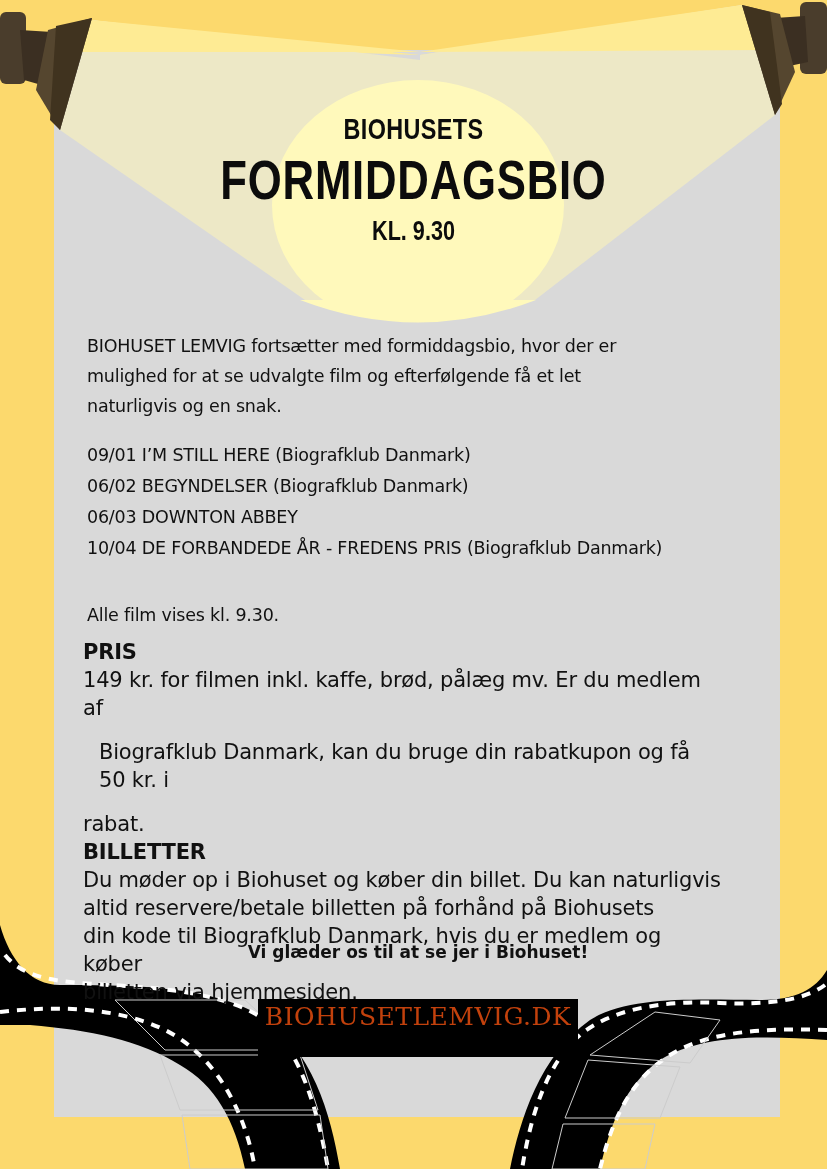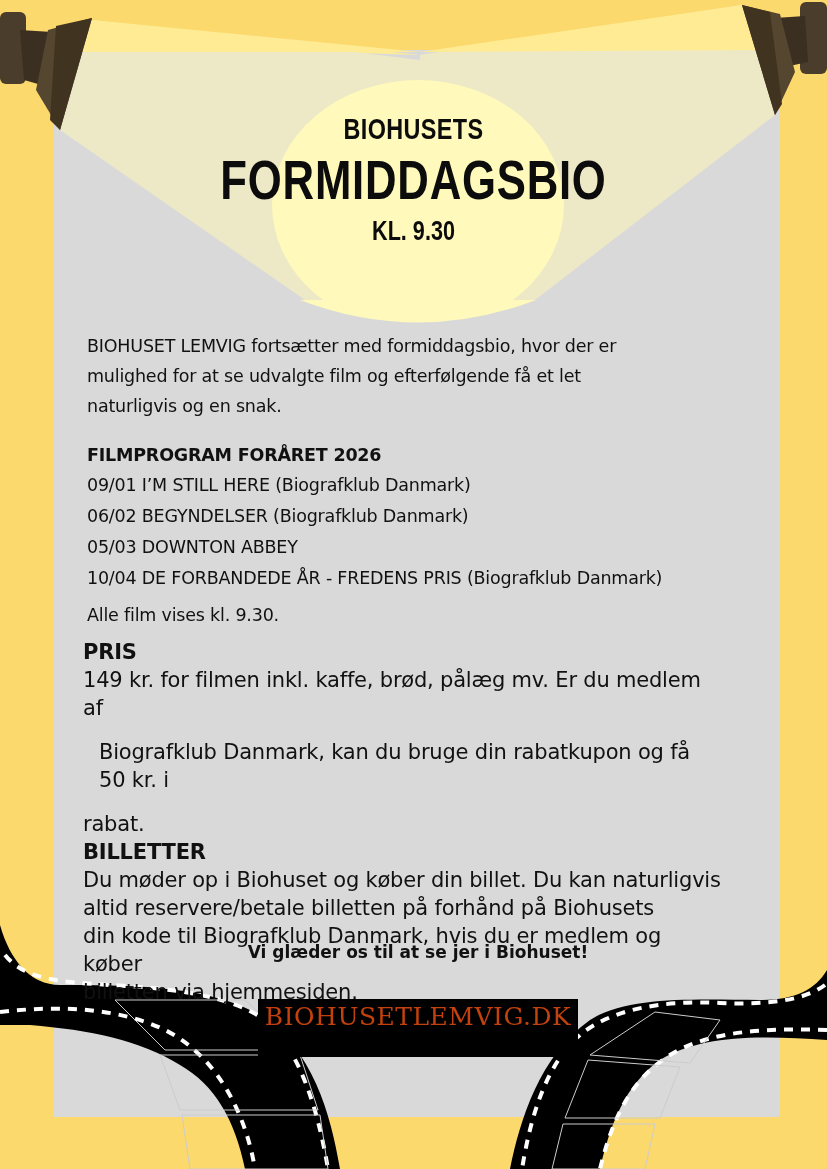--- a/index.html
+++ b/index.html
@@ -89,24 +89,23 @@
 <div class="title-block" id="t-main">FORMIDDAGSBIO</div>
 <div class="title-block" id="t-time">KL. 9.30</div>
 
 <div class="body" id="intro">
   <p class="p">BIOHUSET LEMVIG fortsætter med formiddagsbio, hvor der er</p>
   <p class="p">mulighed for at se udvalgte film og efterfølgende få et let</p>
   <p class="p">naturligvis og en snak.</p>
 </div>
 
 <div class="body" id="program">
-  <p class="p h">FILMPROGRAM FORÅRET 2026</p>
   <p class="p line">09/01 I’M STILL HERE (Biografklub Danmark)</p>
   <p class="p line">06/02 BEGYNDELSER (Biografklub Danmark)</p>
-  <p class="p line">05/03 DOWNTON ABBEY</p>
+  <p class="p line">06/03 DOWNTON ABBEY</p>
   <p class="p line">10/04 DE FORBANDEDE ÅR - FREDENS PRIS (Biografklub Danmark)</p>
 </div>
 
 <div class="body" id="note">
   <p class="p">Alle film vises kl. 9.30.</p>
 </div>
 
 <div class="body" id="pris">
   <p class="lg h" style="margin:0">PRIS</p>
   <p class="lg" style="margin:0">149 kr. for filmen inkl. kaffe, brød, pålæg mv. Er du medlem af</p>

